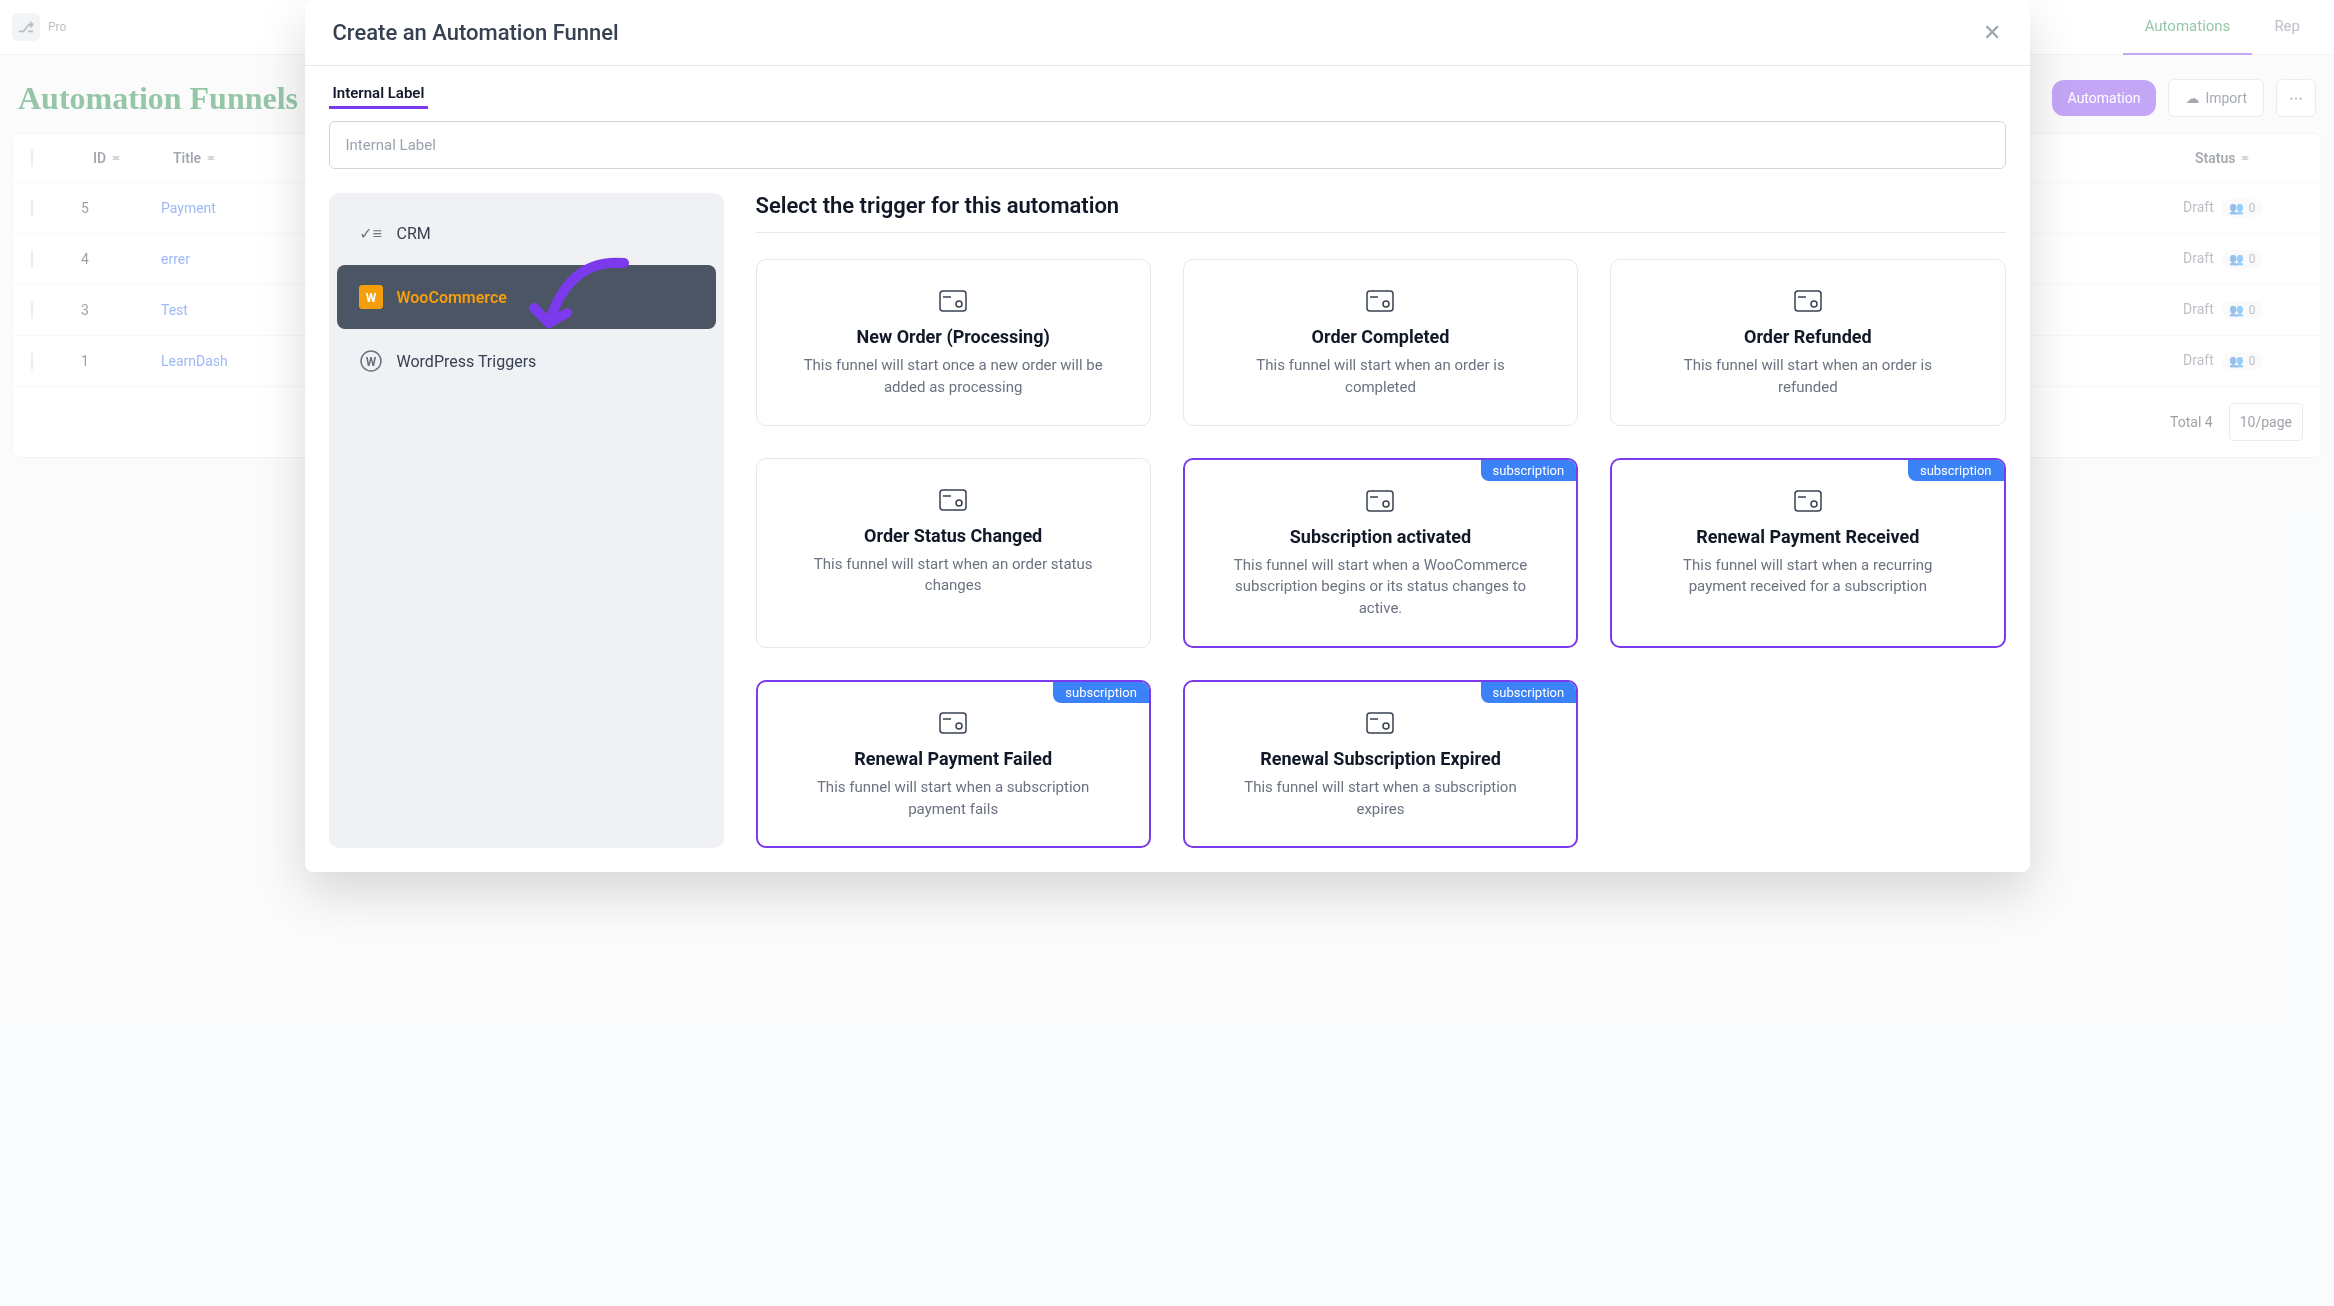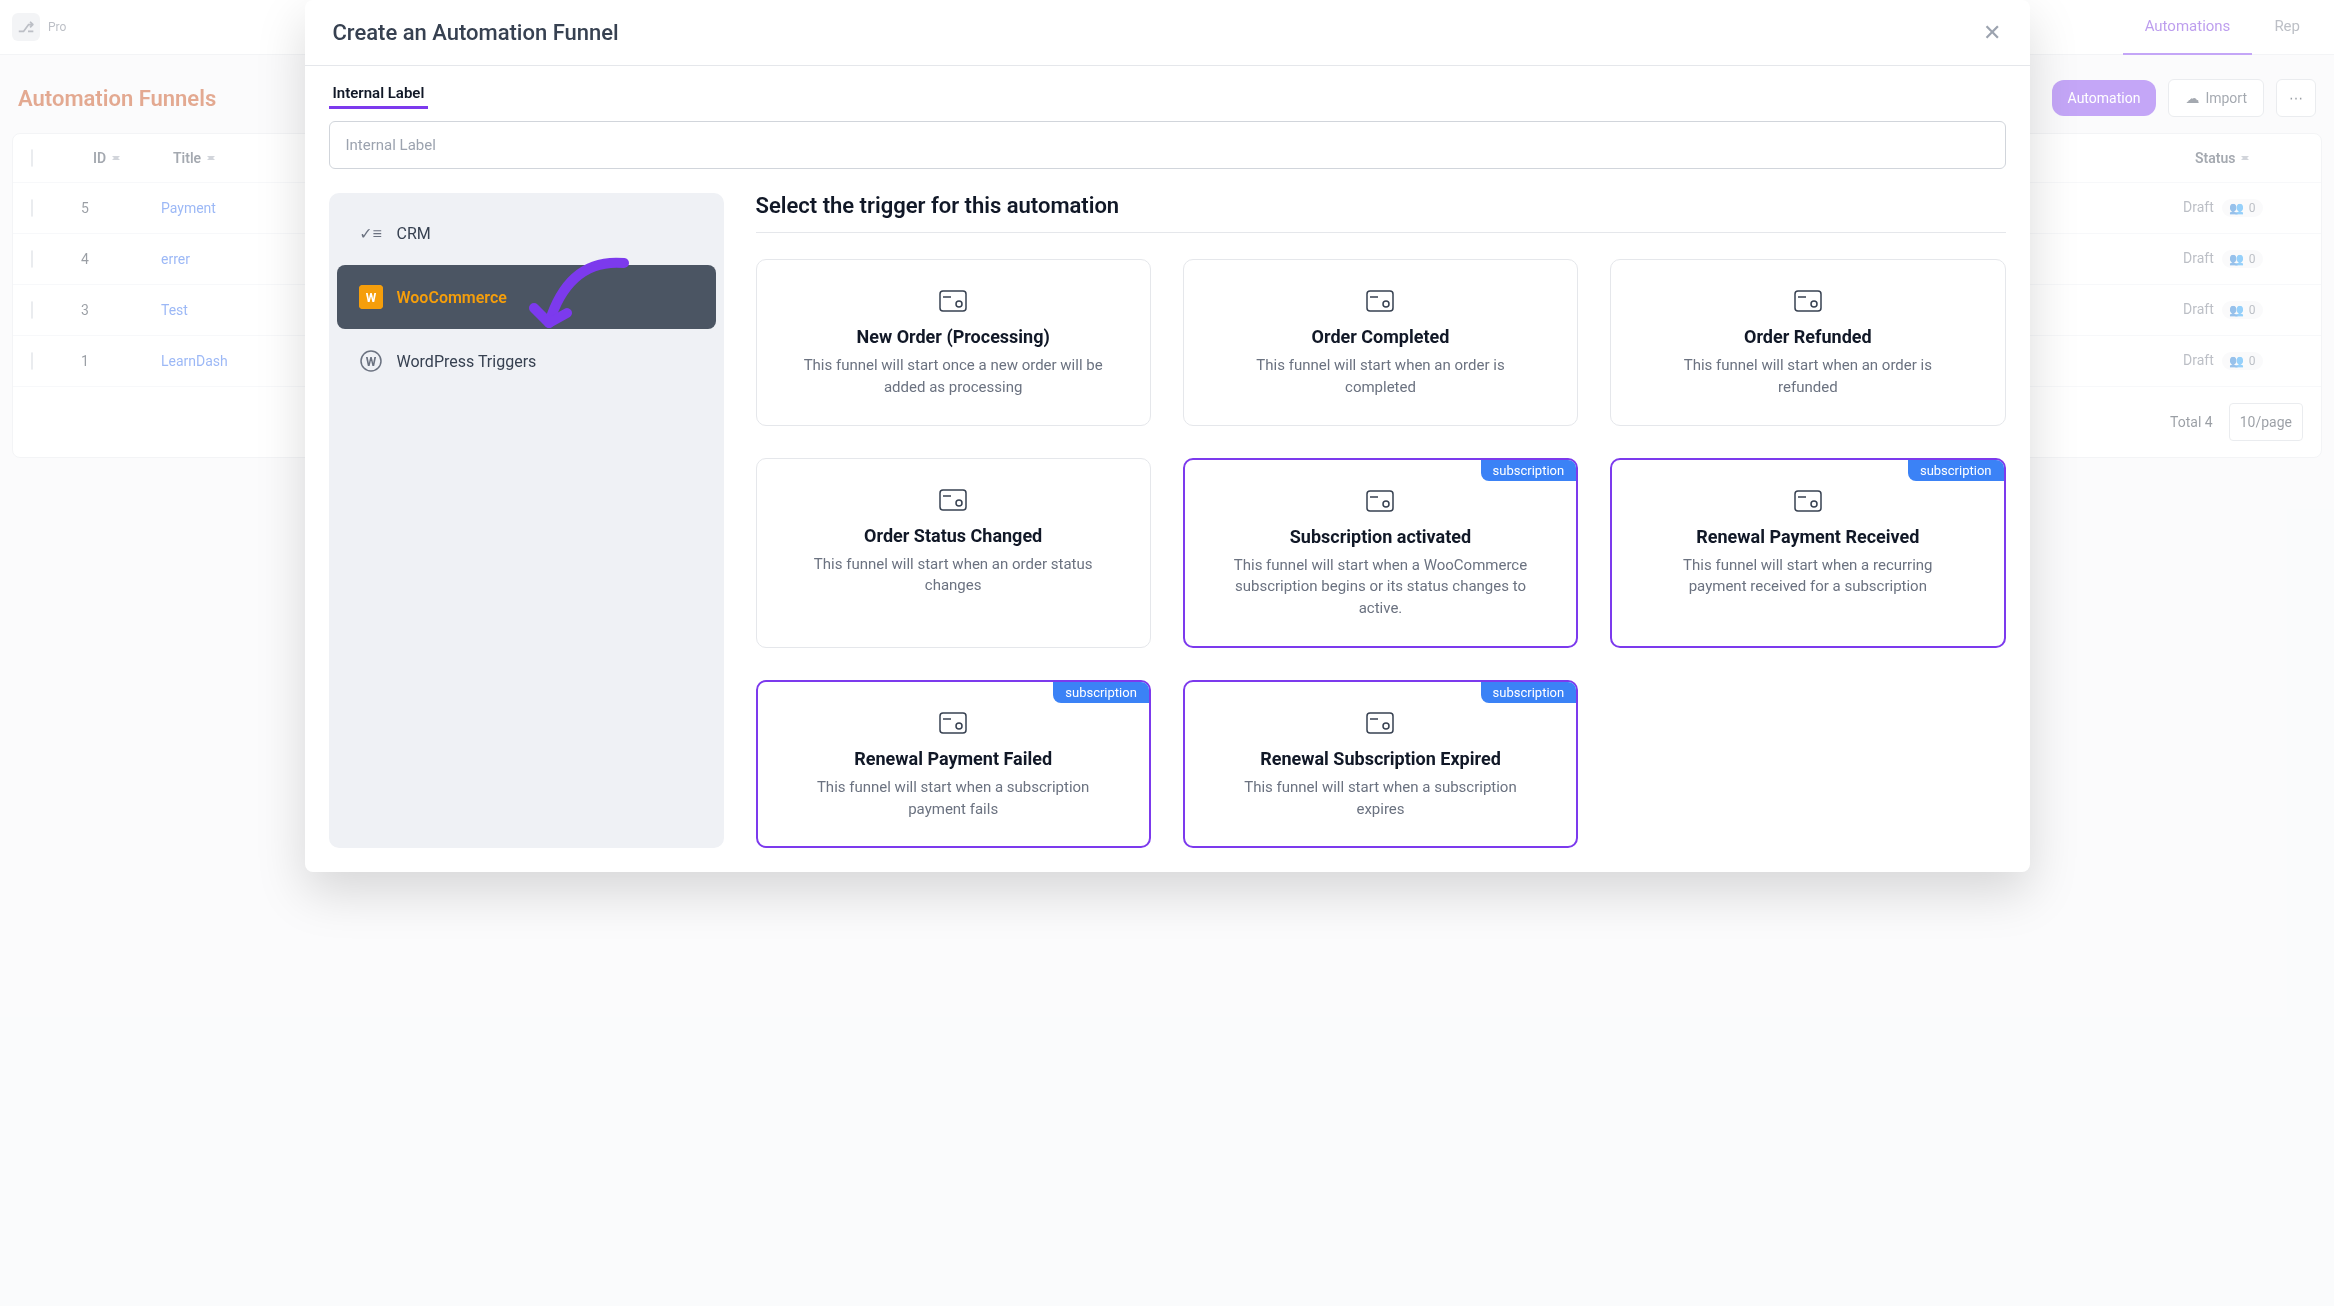--- a/index.html
+++ b/index.html
@@ -6,25 +6,25 @@
 body { background: #f5f6f8; overflow: hidden; font-size: 14px; color: #1f2937; }
 
 .page { position: relative; width: 2334px; height: 1306px; }
 
 
 .topbar { display: flex; align-items: center; height: 55px; background: #fff; border-bottom: 1px solid #e5e7eb; padding: 0 12px; }
 .logo { width: 28px; height: 28px; background: #e5e7eb; border-radius: 6px; display: flex; align-items: center; justify-content: center; margin-right: 8px; font-weight: 700; color: #6b7280; }
 .pro { font-size: 12px; color: #6b7280; }
 .topnav { margin-left: auto; display: flex; gap: 0; }
 .topnav-item { padding: 18px 22px; font-size: 15px; color: #6b7280; border-bottom: 2px solid transparent; cursor: pointer; }
-.topnav-item.active { color: #6d28d9; border-bottom-color: #7c3aed; }
+.topnav-item.active { color: #15803d; border-bottom-color: #7c3aed; }
 
 
 .page-head { display: flex; align-items: center; padding: 24px 18px 16px; gap: 12px; }
-.page-title { font-size: 22px; font-weight: 600; color: #c2410c; }
+.page-title { font-size: 32px; font-weight: 600; color: #15803d; font-family: Liberation Serif, serif; }
 .spacer { flex: 1; }
 .btn-primary { background: #7c3aed; color: #fff; padding: 10px 16px; border-radius: 12px; font-size: 14px; cursor: pointer; }
 .btn-secondary { background: #fff; border: 1px solid #d1d5db; color: #374151; padding: 10px 16px; border-radius: 6px; font-size: 14px; cursor: pointer; display: inline-flex; align-items: center; gap: 6px; }
 .btn-icon { background: #fff; border: 1px solid #d1d5db; padding: 10px 12px; border-radius: 6px; cursor: pointer; }
 
 
 .tbl { background: #fff; border: 1px solid #e5e7eb; border-radius: 8px; margin: 0 12px; overflow: hidden; }
 .thead, .trow { display: grid; grid-template-columns: 50px 80px 1fr 200px 120px; align-items: center; padding: 16px 18px; border-bottom: 1px solid #eef0f3; }
 .thead { font-weight: 600; font-size: 14px; color: #374151; }
 .th { display: inline-flex; align-items: center; gap: 6px; margin-left: 12px; }

